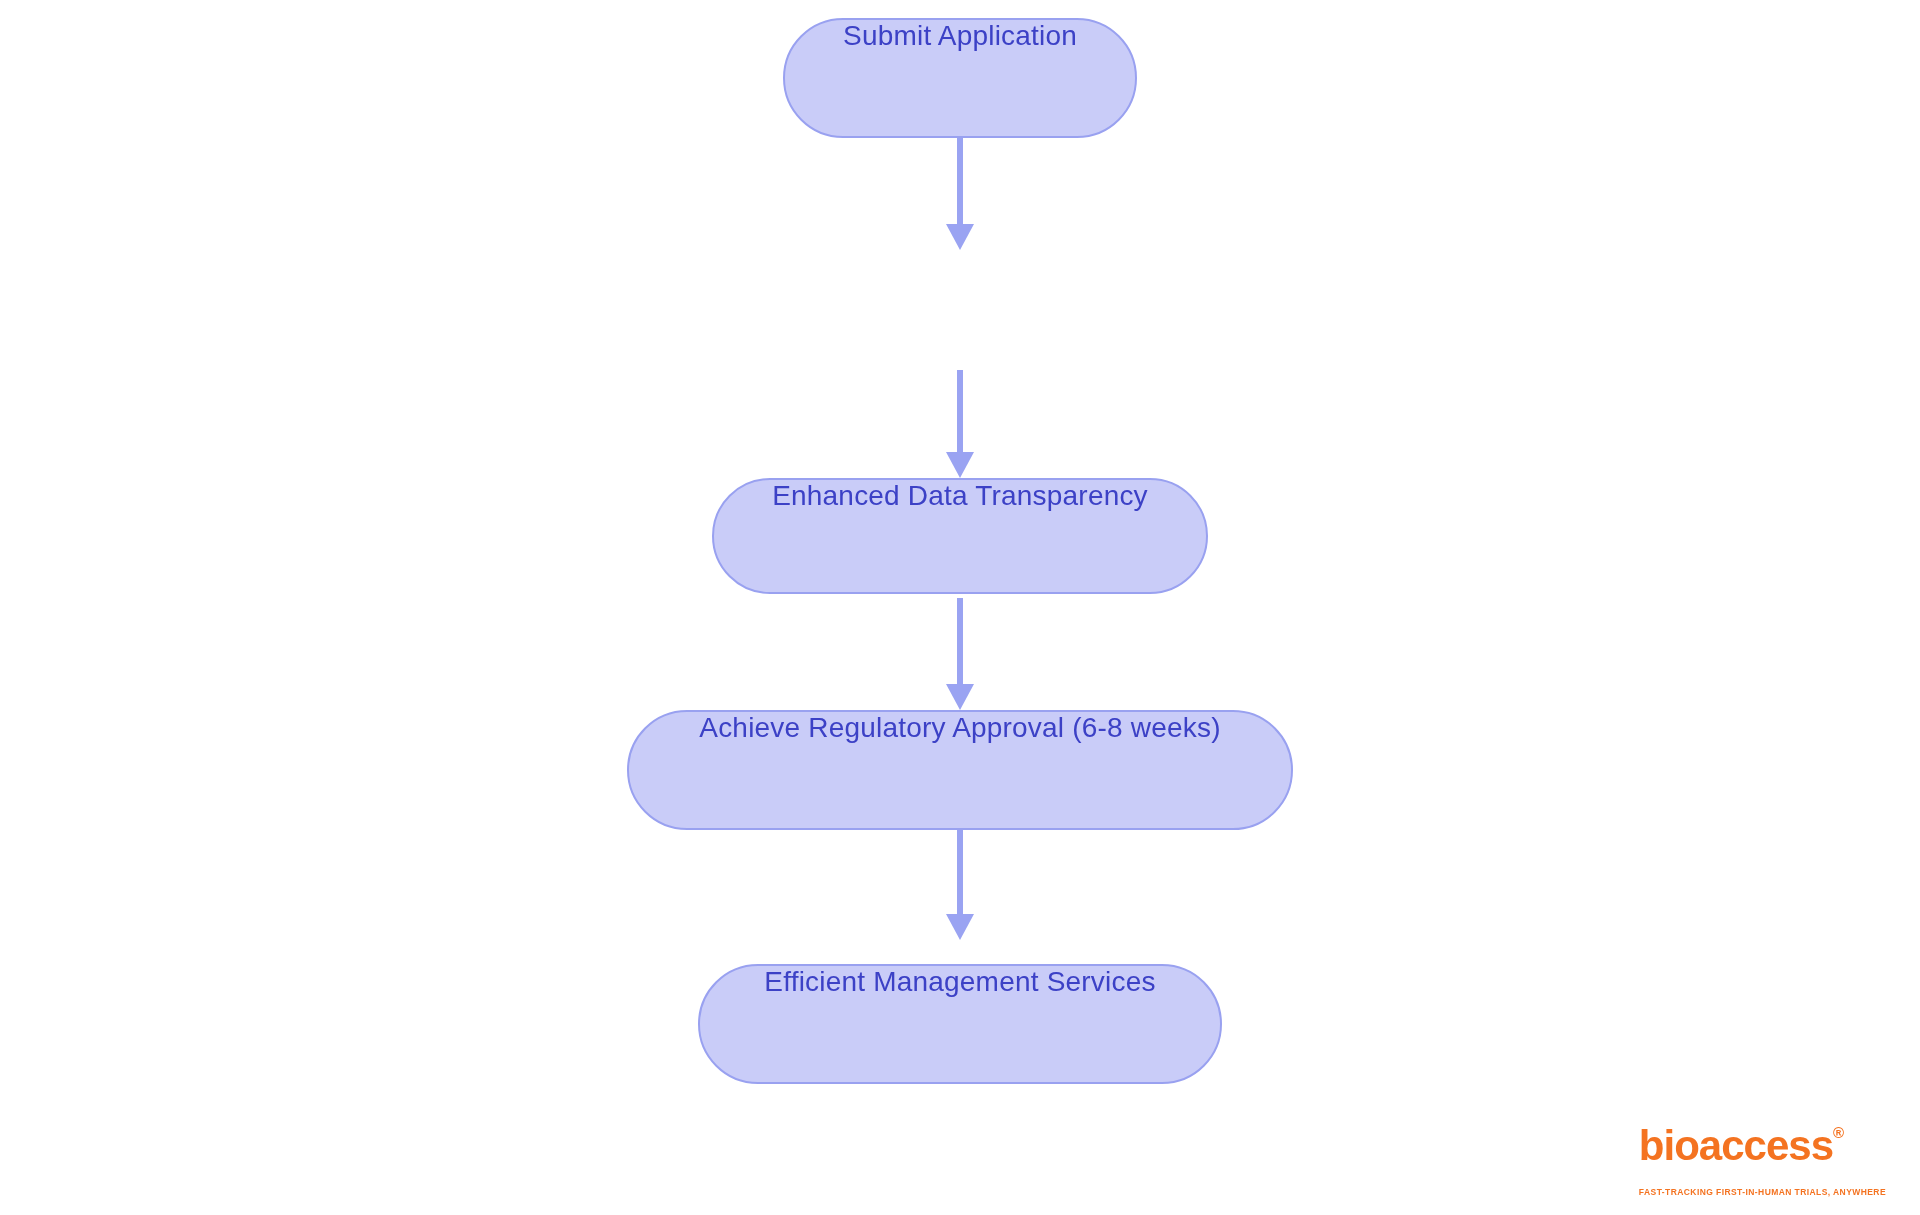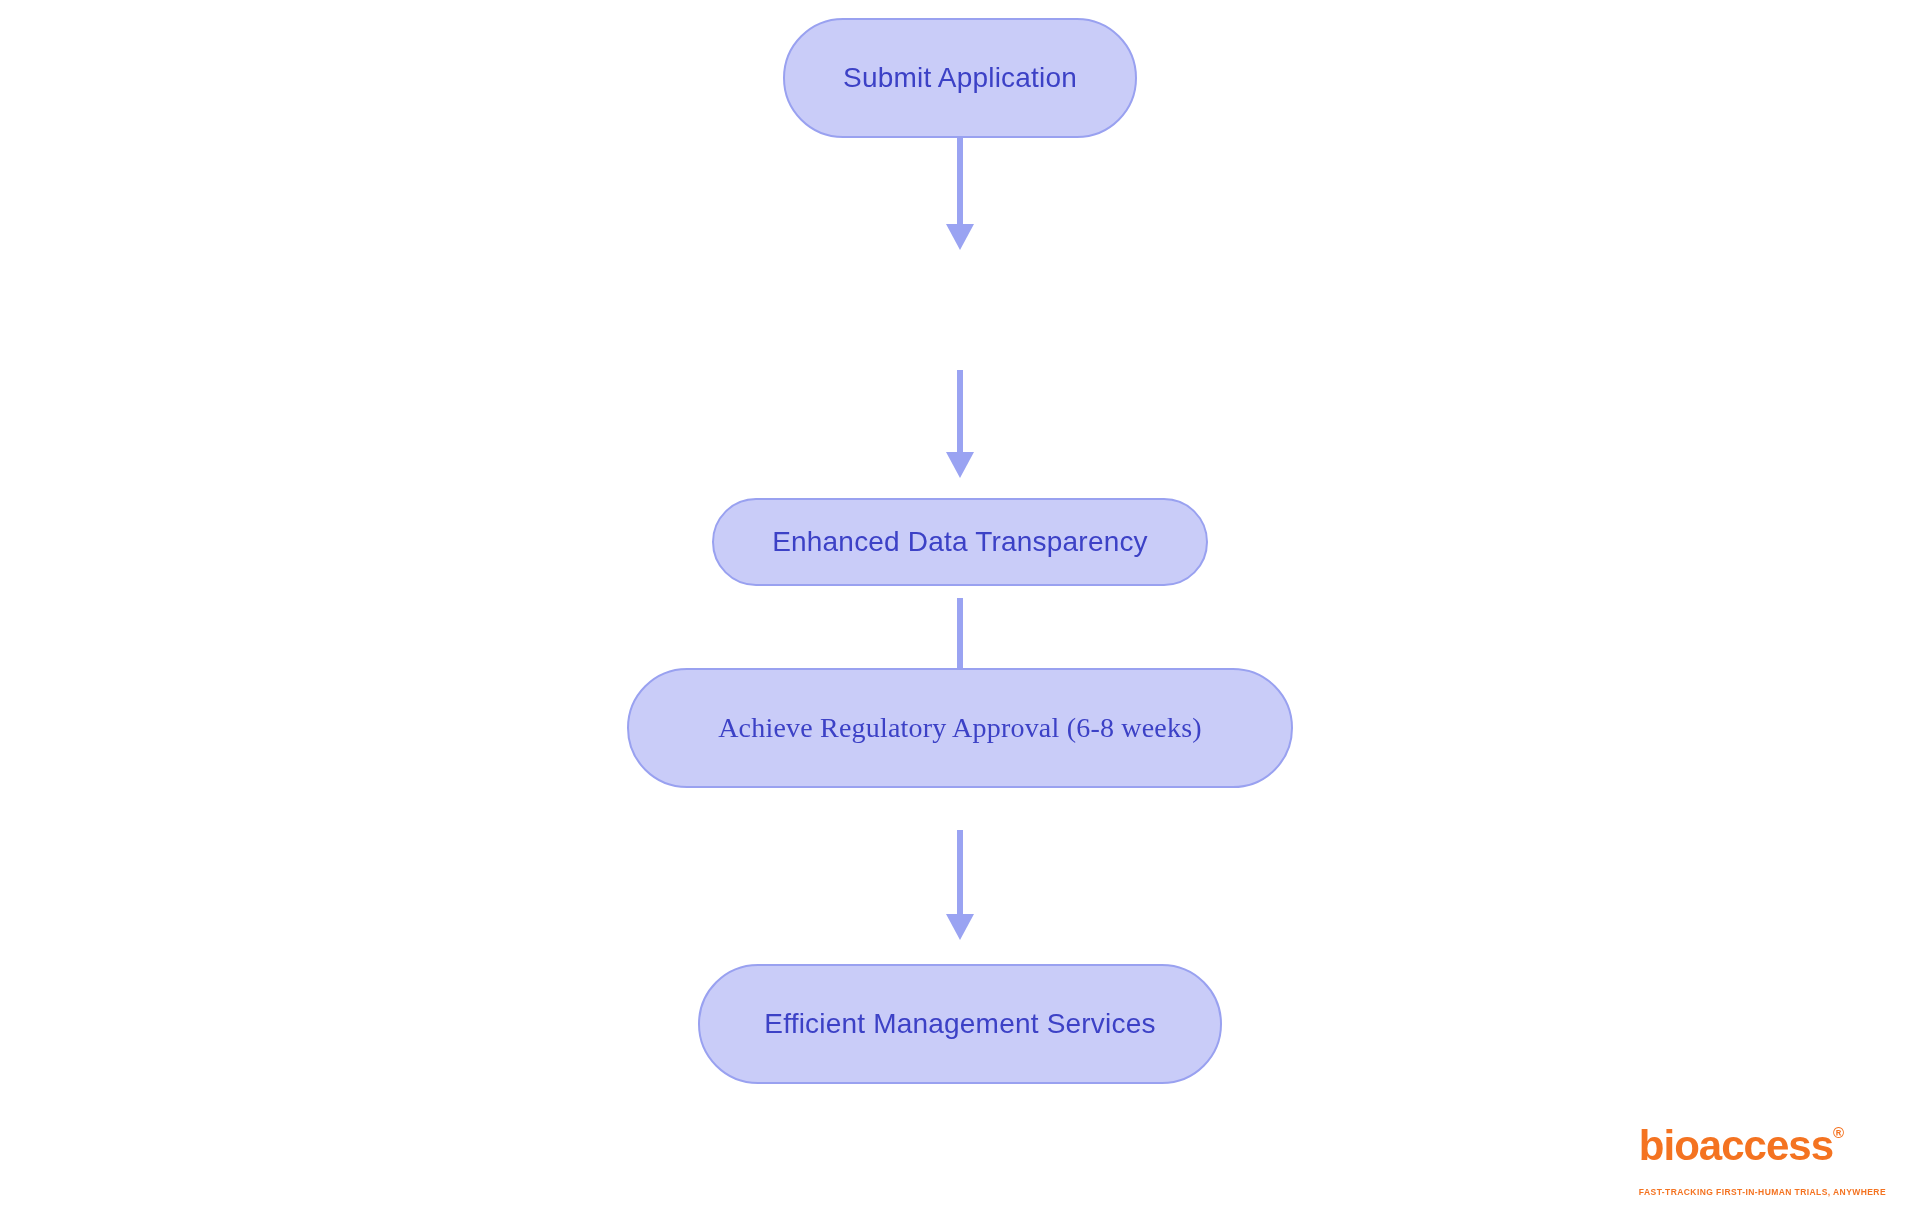--- a/index.html
+++ b/index.html
@@ -20,21 +20,20 @@
   .canvas {
     position: relative;
     width: 1920px; height: 1215px;
   }
   .node {
     position: absolute;
     background: var(--node-fill);
     border: 2px solid var(--node-border);
     border-radius: 60px;
     display: flex;
-    align-items: center;
     justify-content: center;
     color: var(--node-text);
     font-size: 28px;
     letter-spacing: 0.2px;
     white-space: nowrap;
   }
   .arrow-layer {
     position: absolute;
     left: 0; top: 0;
     width: 1920px; height: 1215px;
@@ -90,25 +89,25 @@
       <line class="arrow-line" x1="960" y1="830" x2="960" y2="920"></line>
       <polygon class="arrow-head" points="960,940 946,914 974,914"></polygon>
     </g>
   </svg>
 
   <div class="node" style="left:783px; top:18px;  width:354px; height:120px;">
     <span>Submit Application</span>
   </div>
 
 
-  <div class="node" style="left:712px; top:498px; width:496px; height:88px;">
+  <div class="node" style="left:712px; top:478px; width:496px; height:116px;">
     <span>Enhanced Data Transparency</span>
   </div>
 
-  <div class="node" style="left:627px; top:668px; width:666px; height:120px;font-family:Liberation Serif, serif;">
+  <div class="node" style="left:627px; top:710px; width:666px; height:120px;">
     <span>Achieve Regulatory Approval (6-8 weeks)</span>
   </div>
 
   <div class="node" style="left:698px; top:940px; width:524px; height:120px;margin-top:24px;">
     <span>Efficient Management Services</span>
   </div>
 
   <div class="logo">
     <div class="logo-wordmark">
       <span>bioaccess</span><span class="logo-reg">®</span>

